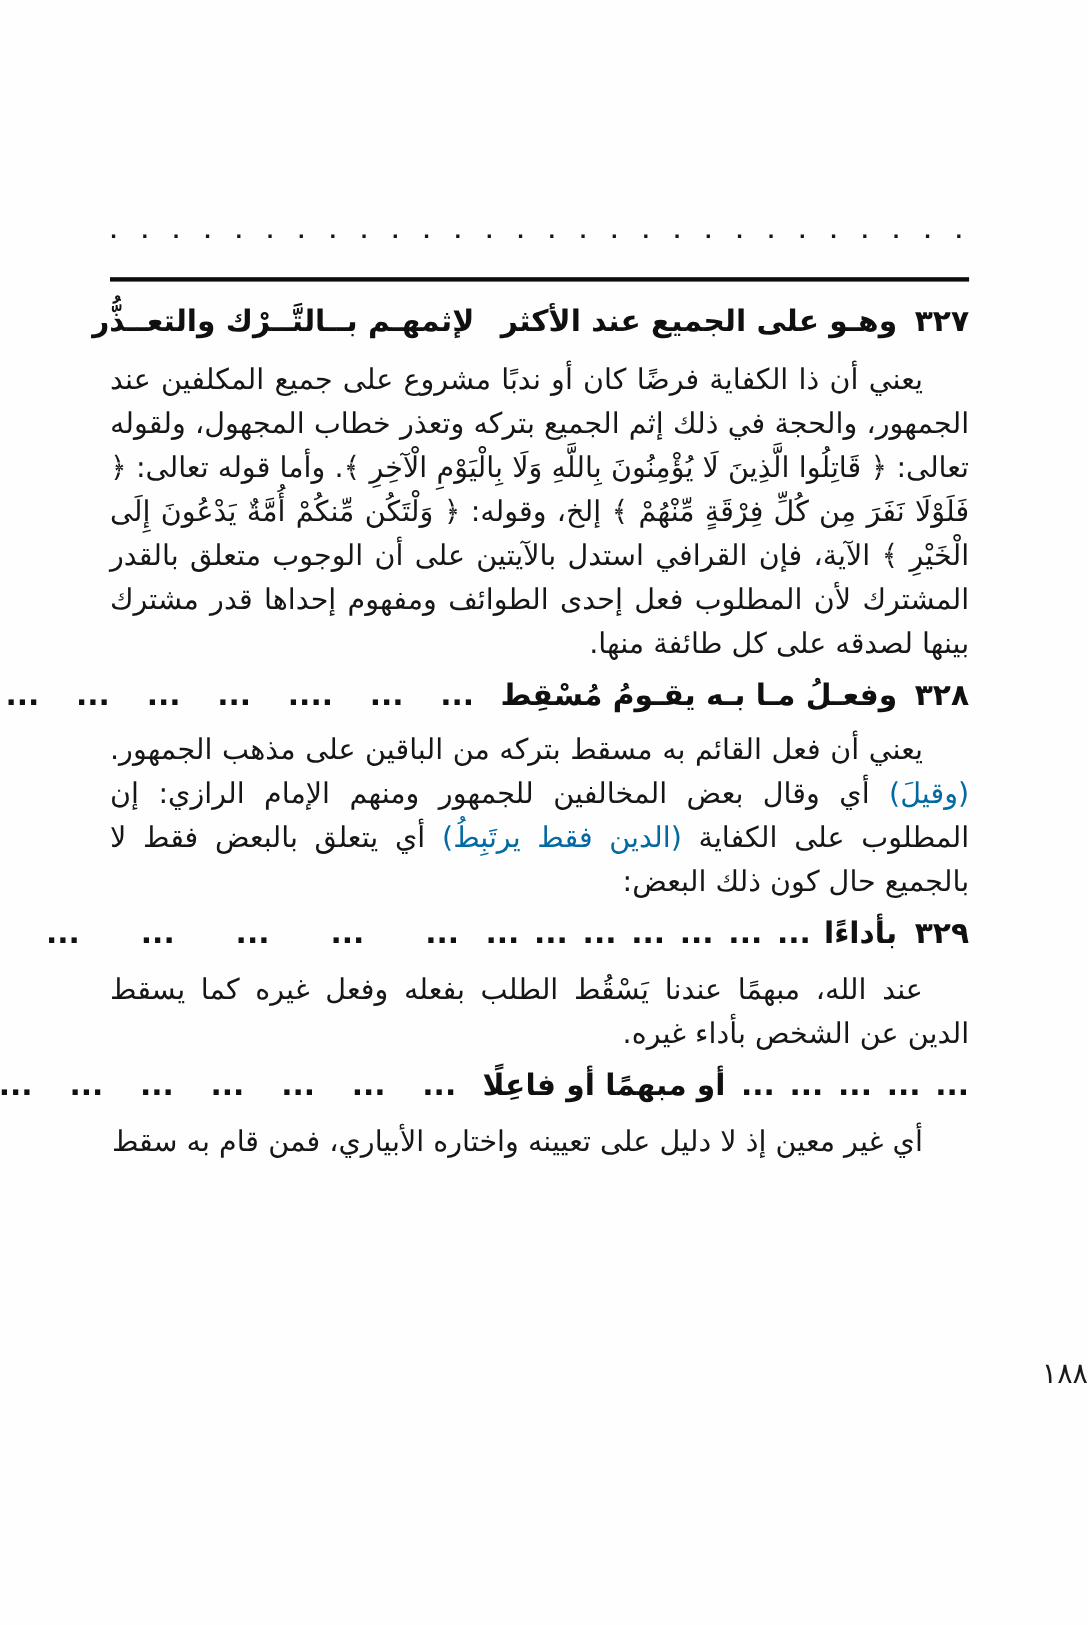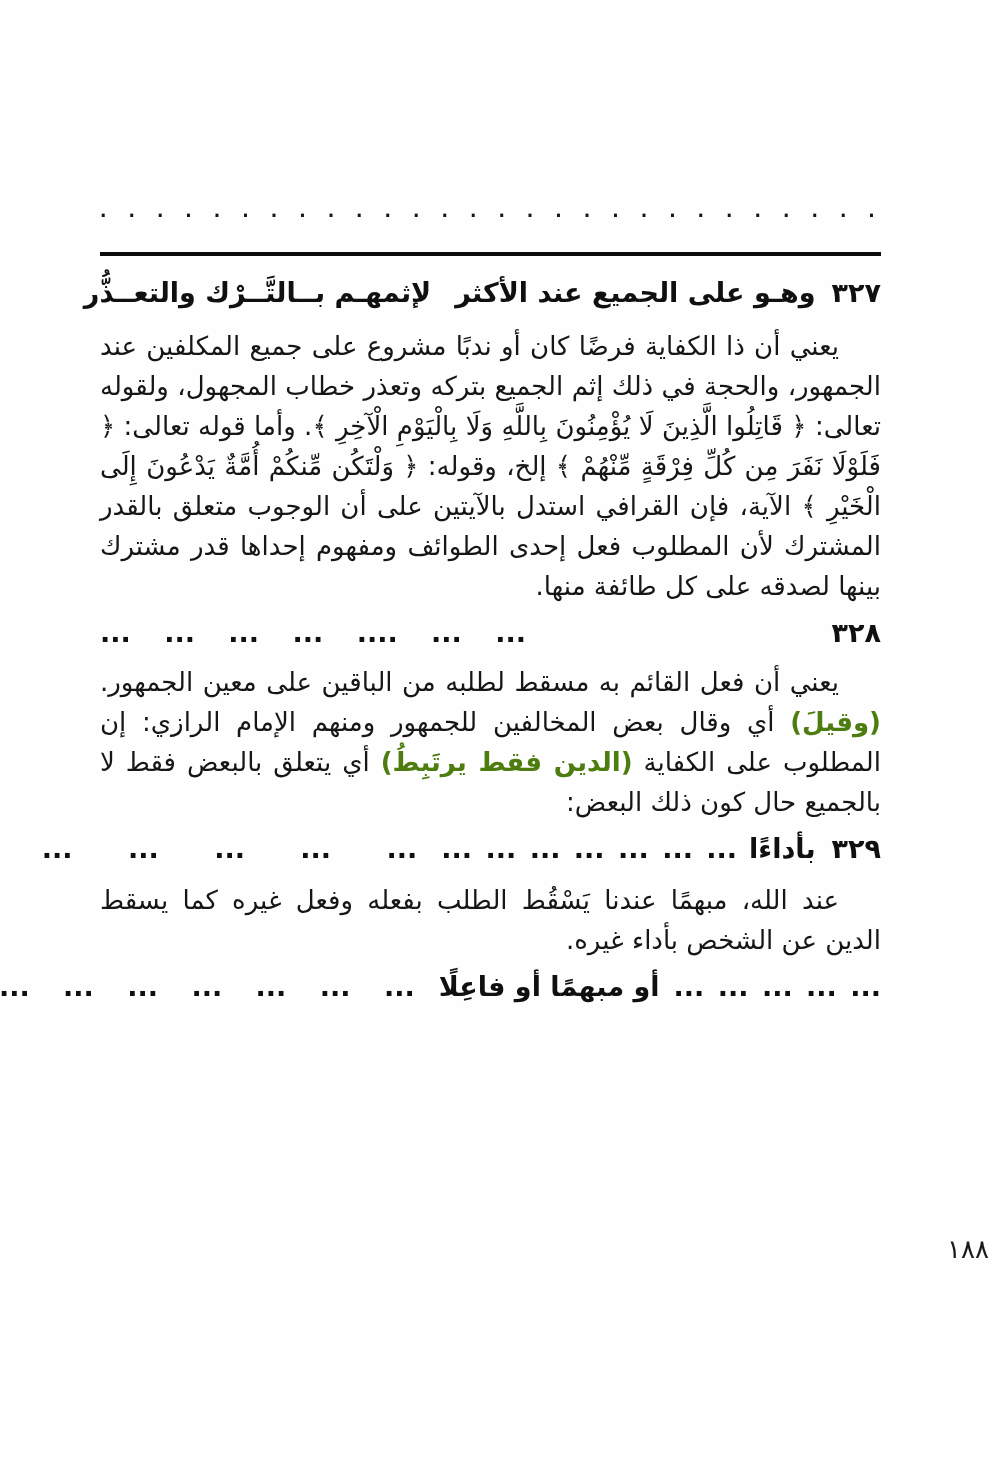--- a/index.html
+++ b/index.html
@@ -62,21 +62,21 @@
     font-size:26px;
     line-height:40px;
     text-align:justify;
     text-indent:42px;
     color:#161616;
   }
   .p1 { margin-top:8px; }
   .p2 { margin-top:4px; }
   .p3 { margin-top:6px; }
   .p4 { margin-top:6px; }
-  .matn-bold { font-weight:700; color:#4d7c0f; }
+  .matn-bold { font-weight:400; color:#0369a1; }
   .quran { font-weight:500; }
   .pagenum {
     position:absolute;
     top:1234px; left:0;
     width:100%;
     text-align:right;
     font-size:26px;
     color:#1a1a1a;
     direction:rtl;
   }
@@ -97,26 +97,27 @@
       <span class="vspacer"></span>
       <span class="hem">لإثمهـم بــالتَّــرْك والتعــذُّر</span>
     </div>
 
     <p class="body-par p1">
       <span>يعني أن ذا الكفاية فرضًا كان أو ندبًا مشروع على جميع المكلفين عند الجمهور، والحجة في ذلك إثم الجميع بتركه وتعذر خطاب المجهول، ولقوله تعالى: </span><span class="quran">﴿ قَاتِلُوا الَّذِينَ لَا يُؤْمِنُونَ بِاللَّهِ وَلَا بِالْيَوْمِ الْآخِرِ ﴾</span><span>. وأما قوله تعالى: </span><span class="quran">﴿ فَلَوْلَا نَفَرَ مِن كُلِّ فِرْقَةٍ مِّنْهُمْ ﴾</span><span> إلخ، وقوله: </span><span class="quran">﴿ وَلْتَكُن مِّنكُمْ أُمَّةٌ يَدْعُونَ إِلَى الْخَيْرِ ﴾</span><span> الآية، فإن القرافي استدل بالآيتين على أن الوجوب متعلق بالقدر المشترك لأن المطلوب فعل إحدى الطوائف ومفهوم إحداها قدر مشترك بينها لصدقه على كل طائفة منها.</span>
     </p>
 
     <div class="verse v328">
       <span class="vnum">٣٢٨</span>
+      <span class="hem">وفعـلُ مـا بـه يقـومُ مُسْقِط</span>
       <span class="vspacer"></span>
       <span class="dots dots-mid">... ... .... ... ... ... ...</span>
     </div>
 
     <p class="body-par p2">
-      <span>يعني أن فعل القائم به مسقط لطلبه من الباقين على معين الجمهور. </span><span class="matn-bold">(وقيلَ)</span><span> أي وقال بعض المخالفين للجمهور ومنهم الإمام الرازي: إن المطلوب على الكفاية </span><span class="matn-bold">(الدين فقط يرتَبِطُ)</span><span> أي يتعلق بالبعض فقط لا بالجميع حال كون ذلك البعض:</span>
+      <span>يعني أن فعل القائم به مسقط بتركه من الباقين على مذهب الجمهور. </span><span class="matn-bold">(وقيلَ)</span><span> أي وقال بعض المخالفين للجمهور ومنهم الإمام الرازي: إن المطلوب على الكفاية </span><span class="matn-bold">(الدين فقط يرتَبِطُ)</span><span> أي يتعلق بالبعض فقط لا بالجميع حال كون ذلك البعض:</span>
     </p>
 
     <div class="verse v329">
       <span class="vnum">٣٢٩</span>
       <span class="hem">بأداءًا</span>
       <span class="dots dots-tight" style="margin-right:12px">... ... ... ... ... ... ...</span>
       <span class="vspacer"></span>
       <span class="dots dots-wide">... ... ... ... ... ...</span>
     </div>
 
@@ -124,17 +125,20 @@
       <span>عند الله، مبهمًا عندنا يَسْقُط الطلب بفعله وفعل غيره كما يسقط الدين عن الشخص بأداء غيره.</span>
     </p>
 
     <div class="verse v329b">
       <span class="dots dots-tight" style="margin-left:14px">... ... ... ... ...</span>
       <span class="hem">أو مبهمًا أو فاعِلًا</span>
       <span class="vspacer"></span>
       <span class="dots dots-mid">... ... ... ... ... ... ...</span>
     </div>
 
+    <p class="body-par p4">
+      <span>أي غير معين إذ لا دليل على تعيينه واختاره الأبياري، فمن قام به سقط</span>
+    </p>
 
   </div>
 
   <div class="pagenum">١٨٨</div>
 </div>
 
 </body></html>

